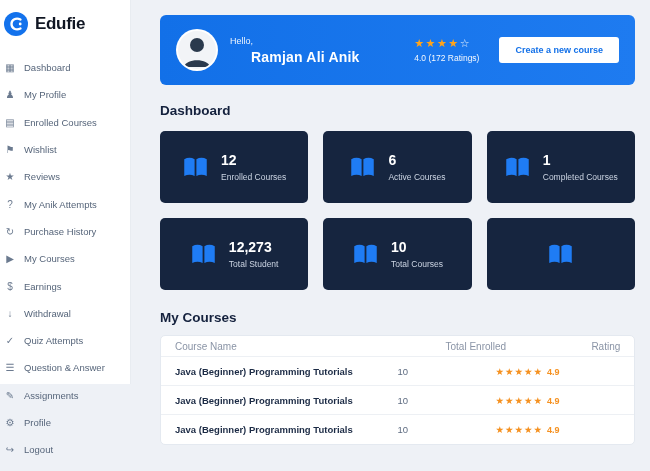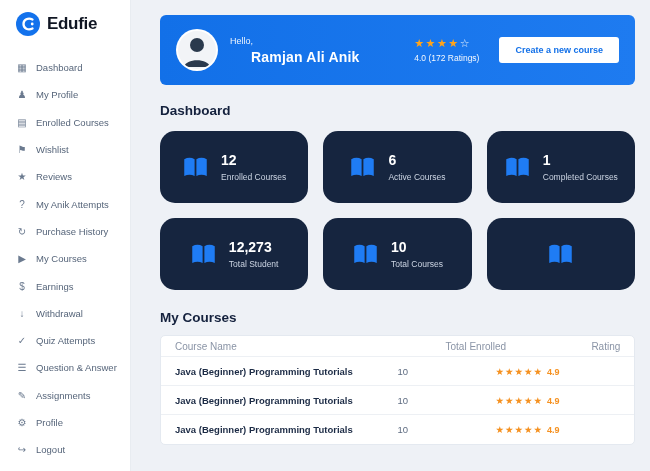--- a/index.html
+++ b/index.html
@@ -9,24 +9,24 @@
     background: #eef1f6;
     display: flex;
     overflow: hidden;
     color: #14213d;
   }
 
   
   .sidebar {
     width: 131px;
     min-width: 131px;
-    height: 471px;
+    height: 384px;
     background: #ffffff;
     border-right: 1px solid #e8ecf1;
-    padding: 12px 8px 0 16px;
+    padding: 12px 8px 0 4px;
   }
   .logo-row { display:flex; align-items:center; gap:7px; margin-bottom:18px; cursor:pointer; }
   .logo-text { font-size:17px; font-weight:bold; color:#101623; letter-spacing:-0.3px; }
   .nav-item {
     display:flex; align-items:center; gap:8px;
     height:27.3px; font-size:9.5px; color:#56657a; cursor:pointer;
     white-space:nowrap;
   }
   .nav-icon { width:12px; text-align:center; font-size:10px; color:#6b7a8f; }
 
@@ -56,21 +56,21 @@
     font-size:9px; font-weight:bold; padding:8px 16px; cursor:pointer;
     font-family:"Liberation Sans", sans-serif;
   }
 
   .section-title { font-size:13.5px; font-weight:bold; color:#14213d; }
   .title-dash { margin:18px 0 13px; }
   .title-courses { margin:20px 0 10px; }
 
   .stats-grid { display:grid; grid-template-columns:repeat(3,1fr); gap:15px; }
   .stat-card {
-    background:#16253f; border-radius:15px; height:72px;
+    background:#16253f; border-radius:5px; height:72px;
     display:flex; align-items:center; justify-content:center; gap:12px;
     color:#fff; cursor:default;
   }
   .stat-value { font-size:14px; font-weight:bold; }
   .stat-label { font-size:8.5px; color:#ccd5e3; margin-top:4px; }
 
   .table-card {
     background:#fff; border:1px solid #e4e9f0; border-radius:5px;
     overflow:hidden;
   }

